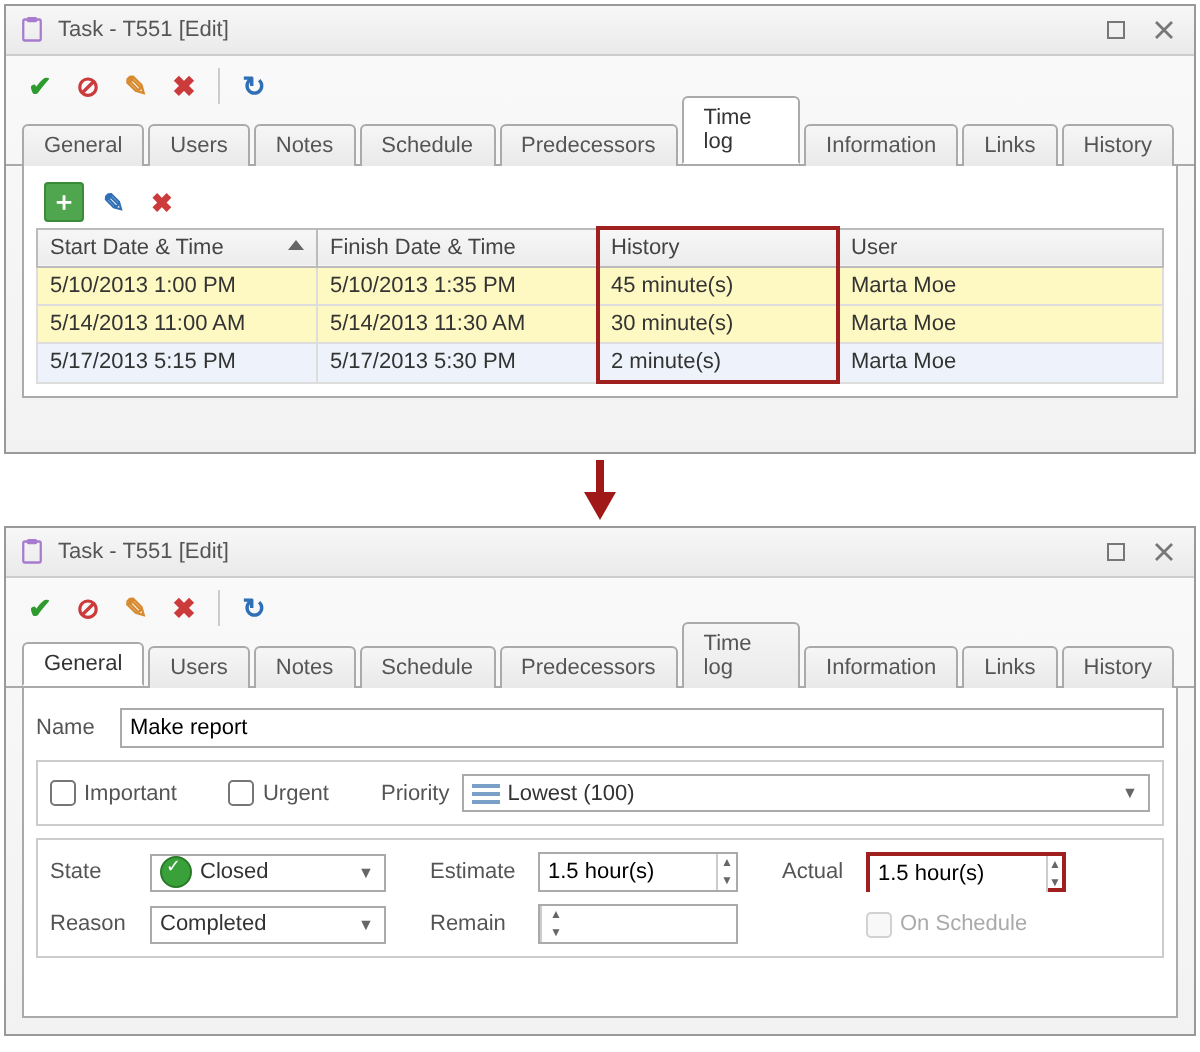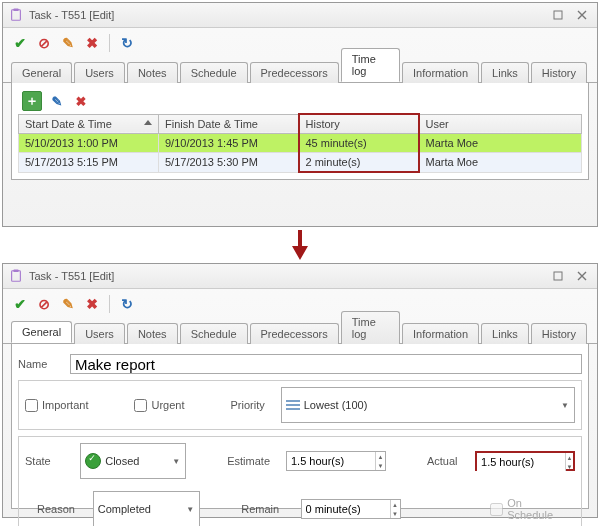--- a/index.html
+++ b/index.html
@@ -16,44 +16,44 @@
 .tabs{display:flex;align-items:flex-end;padding:0 8px;height:24px;border-bottom:1px solid #aaa;background:transparent}
 .tab{padding:4px 10px;border:1px solid #aaa;border-bottom:none;margin-right:2px;background:linear-gradient(#f6f6f6,#e9e9e9);border-radius:3px 3px 0 0;font-size:11px;color:#555;position:relative;top:1px}
 .tab.active{background:#fff;top:0;border-bottom:1px solid #fff;color:#333}
 .tab.active2{background:#fff;top:0;border-bottom:1px solid #fff;color:#333}
 .pane{background:#fff;border:1px solid #aaa;margin:0 8px 8px 8px;padding:6px;position:relative}
 .mini-toolbar{display:flex;align-items:center;gap:6px;padding:2px 4px}
 .mini-toolbar .mico{width:18px;height:18px;display:flex;align-items:center;justify-content:center;border-radius:2px;font-size:13px;font-weight:bold}
 .addbtn{background:#4fa64f;color:#fff;border:1px solid #3a8a3a}
 table.grid{width:100%;border-collapse:collapse;margin-top:0;table-layout:fixed}
 table.grid th{background:linear-gradient(#f7f7f7,#ececec);border:1px solid #bbb;text-align:left;font-weight:normal;padding:3px 6px;font-size:11px;color:#444;position:relative}
-table.grid td{border:1px solid #ddd;padding:3px 6px;font-size:11px;background:#bef264;overflow:hidden;white-space:nowrap}
+table.grid td{border:1px solid #ddd;padding:3px 6px;font-size:11px;background:#fef9c3;overflow:hidden;white-space:nowrap}
 table.grid tr.sel td{background:#eef3fb}
 .sort-ind{position:absolute;right:6px;top:5px;border-left:4px solid transparent;border-right:4px solid transparent;border-bottom:5px solid #666}
 .dur-highlight{outline:2px solid #a02020;outline-offset:-1px}
 .arrow-down{display:flex;justify-content:center;align-items:center;height:36px}
 .arrow-down svg{width:22px;height:30px;fill:#a01818}
 .form{padding:4px 6px}
-.row{display:flex;align-items:center;gap:16px;margin:6px 0}
+.row{display:flex;align-items:center;gap:6px;margin:6px 0}
 .lbl{font-size:11px;color:#555;width:44px}
-input.txt,select.sel{border:1px solid #aaa;font-size:15px;padding:2px 4px;height:20px;box-sizing:border-box;background:#fff;font-family:inherit}
+input.txt,select.sel{border:1px solid #aaa;font-size:11px;padding:2px 4px;height:20px;box-sizing:border-box;background:#fff;font-family:inherit}
 .fullw{flex:1}
 .chk{display:flex;align-items:center;gap:4px;font-size:11px;color:#555}
 .chk input{margin:0}
 .num-wrap{display:flex;border:1px solid #aaa;height:20px;box-sizing:border-box;background:#fff}
 .num-wrap input{border:none;font-size:11px;padding:0 4px;height:18px;outline:none;font-family:inherit}
 .num-wrap .spin{width:14px;height:18px;border-left:1px solid #ccc;display:flex;flex-direction:column}
 .num-wrap .spin div{flex:1;display:flex;align-items:center;justify-content:center;font-size:6px;color:#666}
 .actual-hl{border:2px solid #a02020!important}
 .state-ico{width:14px;height:14px;border-radius:50%;background:#3aa03a;border:1px solid #2a7a2a;display:inline-block;margin-right:4px;position:relative}
 .state-ico::after{content:"✓";position:absolute;color:#fff;font-size:9px;left:2px;top:-1px}
 .prio-ico{width:14px;height:12px;display:inline-block;margin-right:4px;position:relative}
 .prio-ico span{position:absolute;left:0;right:0;height:2px;background:#7aa0c8}
 .prio-ico span:nth-child(1){top:1px}.prio-ico span:nth-child(2){top:5px}.prio-ico span:nth-child(3){top:9px}
-.combo{display:flex;align-items:center;border:1px solid #aaa;height:36px;box-sizing:border-box;background:#fff;padding:0 2px 0 4px}
+.combo{display:flex;align-items:center;border:1px solid #aaa;height:19px;box-sizing:border-box;background:#fff;padding:0 2px 0 4px}
 .combo span.val{flex:1;font-size:11px}
 .combo .dd{width:14px;text-align:center;color:#666;font-size:8px}
 .section{border:1px solid #ccc;padding:6px;margin-top:6px}
 .disabled{color:#aaa}
 </style>
 </head>
 <body>
 <div class="canvas">
 
 <div class="window" style="height:225px">
@@ -115,22 +115,28 @@
         <tr>
           <th><span>Start Date &amp; Time</span><span class="sort-ind"></span></th>
           <th>Finish Date &amp; Time</th>
           <th class="dur-highlight" style="outline:none;border-top:2px solid #a02020;border-left:2px solid #a02020;border-right:2px solid #a02020">History</th>
           <th>User</th>
         </tr>
       </thead>
       <tbody>
         <tr>
           <td>5/10/2013 1:00 PM</td>
-          <td>9/10/2013 1:45 PM</td>
+          <td>5/10/2013 1:35 PM</td>
           <td style="border-left:2px solid #a02020;border-right:2px solid #a02020">45 minute(s)</td>
+          <td>Marta Moe</td>
+        </tr>
+        <tr>
+          <td>5/14/2013 11:00 AM</td>
+          <td>5/14/2013 11:30 AM</td>
+          <td style="border-left:2px solid #a02020;border-right:2px solid #a02020">30 minute(s)</td>
           <td>Marta Moe</td>
         </tr>
         <tr class="sel">
           <td>5/17/2013 5:15 PM</td>
           <td>5/17/2013 5:30 PM</td>
           <td style="border-left:2px solid #a02020;border-right:2px solid #a02020;border-bottom:2px solid #a02020">2 minute(s)</td>
           <td>Marta Moe</td>
         </tr>
       </tbody>
     </table>
@@ -236,30 +242,29 @@
         <span style="width:10px"></span>
         <span class="lbl" style="width:36px">Actual</span>
         <div class="num-wrap actual-hl" style="width:100px">
           <input style="width: 80px;" value="1.5 hour(s)">
           <div class="spin">
                 <div>▲</div>
                 <div>▼</div>
               </div>
         </div>
       </div>
-      <div class="row" style="margin:12px">
+      <div class="row" style="margin:0">
         <span class="lbl">Reason</span>
         <div class="combo" style="width:118px">
           <span class="val">Completed</span>
           <span class="dd">▼</span>
         </div>
         <span style="width:10px"></span>
         <span class="lbl" style="width:48px">Remain</span>
         <div class="num-wrap" style="width:100px">
-          <input style="width: 80px;" value="0 minute(s)">
           <div class="spin">
                 <div>▲</div>
                 <div>▼</div>
               </div>
         </div>
         <span style="width:10px"></span>
         <span style="width:36px"></span>
         <label class="chk disabled">
               <input type="checkbox" disabled="" style="">
               <span>On Schedule</span>

